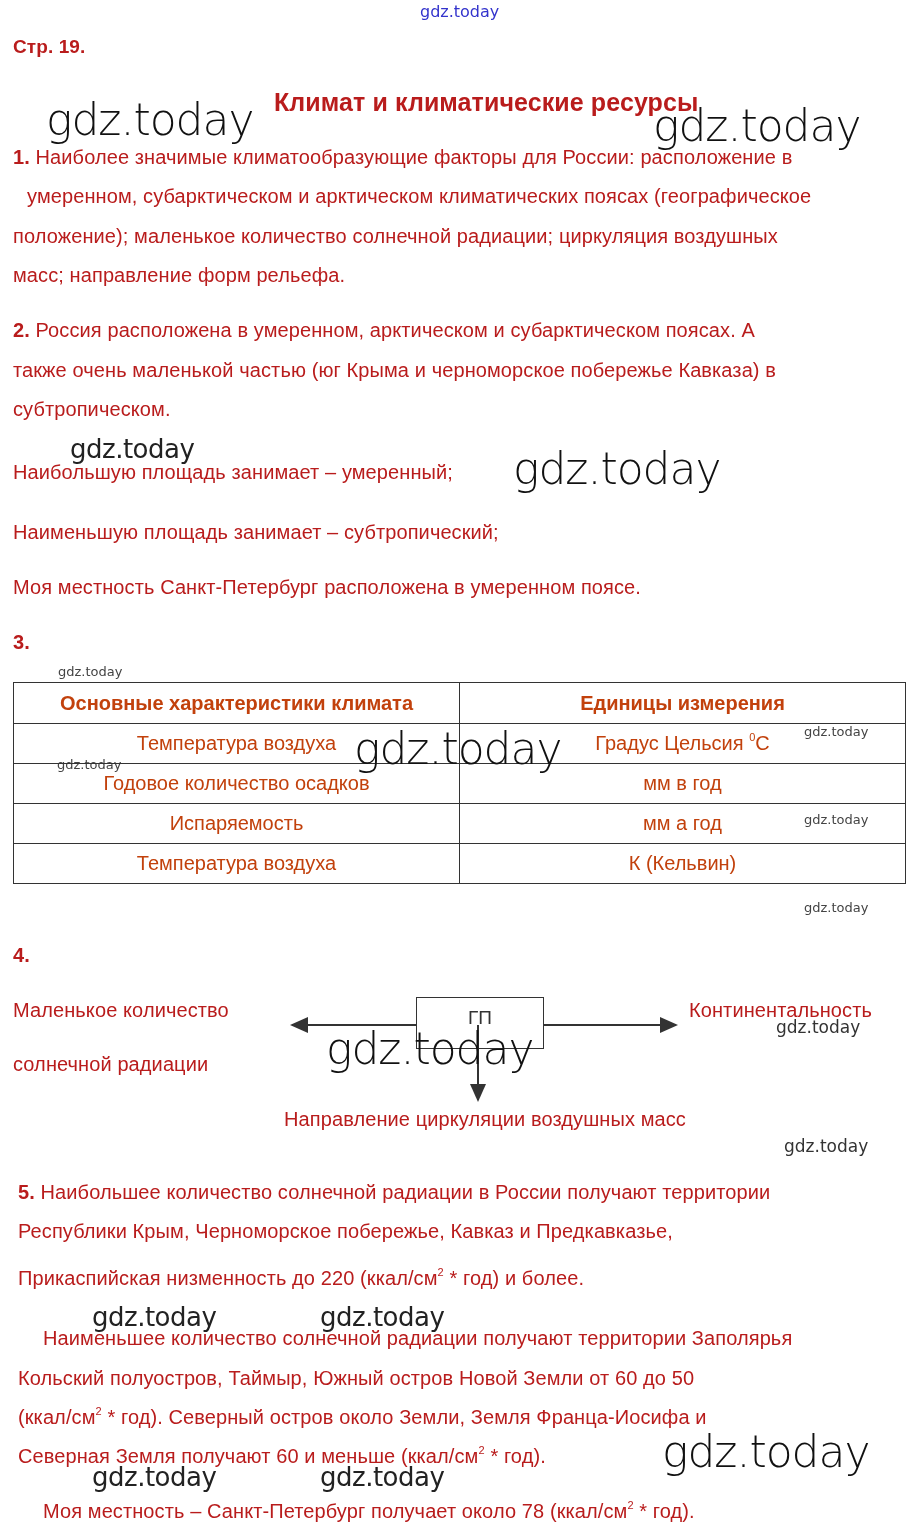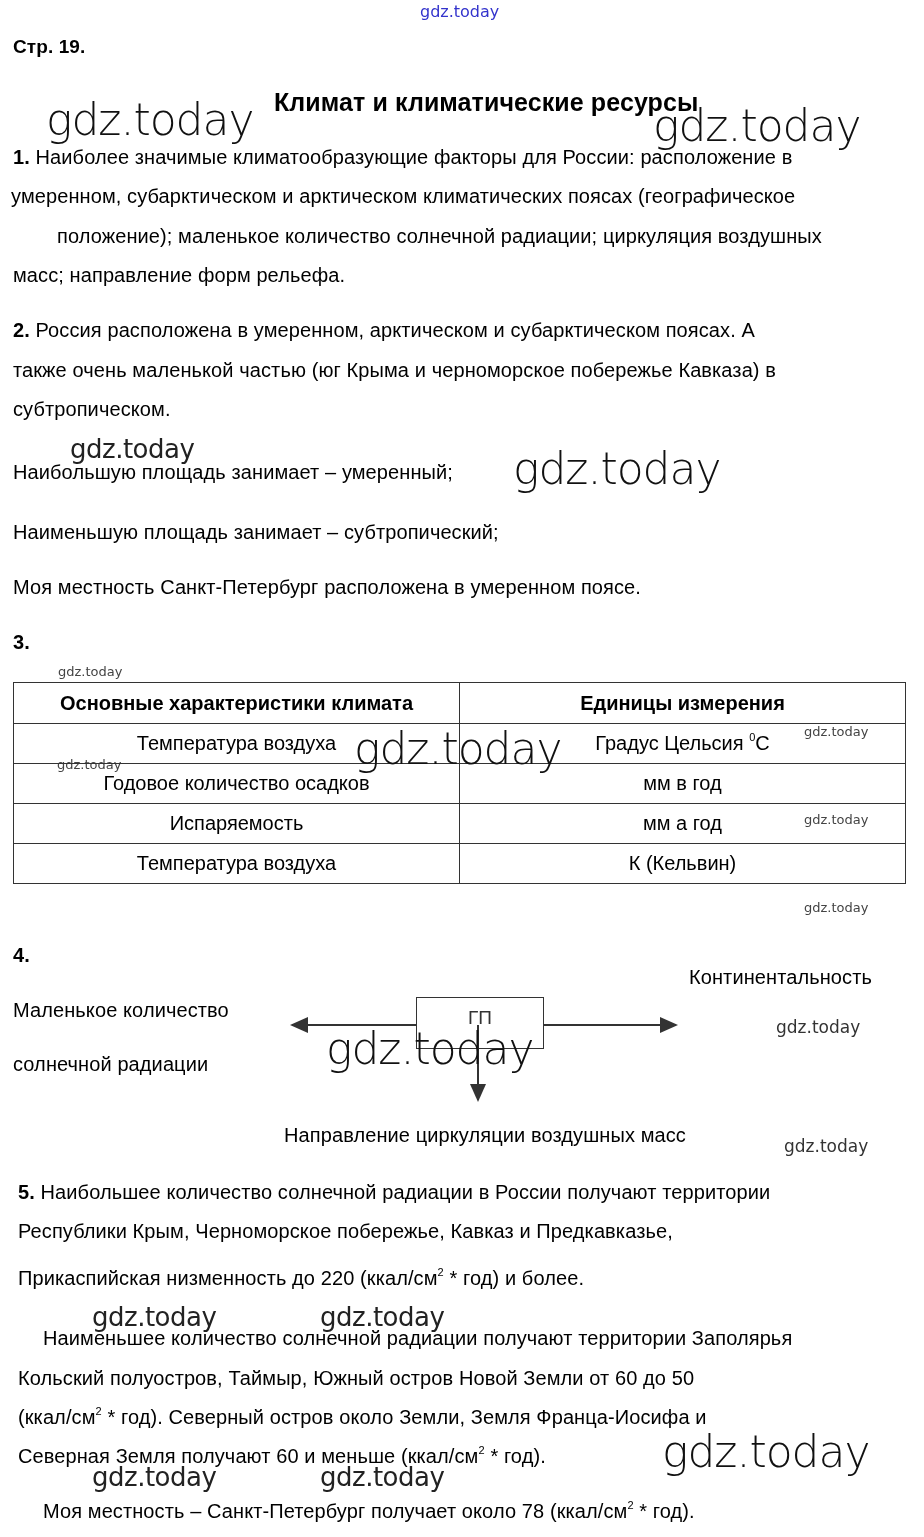--- a/index.html
+++ b/index.html
@@ -1,21 +1,21 @@
 <!DOCTYPE html>
 <html><head>
   <meta charset="utf-8">
   <style>
     html, body { margin: 0; padding: 0; background: #ffffff; }
     body {
       width: 924px; height: 1537px; position: relative; overflow: hidden;
       font-family: "Liberation Sans", sans-serif; color: #2a2a2a;
     }
     .abs { position: absolute; white-space: nowrap; }
-    .txt { font-size: 20px; line-height: 24px; color: #000000; letter-spacing: 0.1px; }
+    .txt { font-size: 20px; line-height: 24px; color: #b91c1c; letter-spacing: 0.1px; }
     .bold { font-weight: bold; }
     .wm-big {
       position: absolute; font-family: "DejaVu Sans", sans-serif; font-weight: 200;
       font-size: 44px; color: #111; letter-spacing: -1px; line-height: 44px;
     }
     .wm-med {
       position: absolute; font-family: "DejaVu Sans", sans-serif;
       font-size: 26px; color: #222; letter-spacing: -0.5px; line-height: 26px;
     }
     .wm-small {
@@ -27,21 +27,21 @@
       font-size: 17px; color: #333; line-height: 18px;
     }
     .wm-top {
       position: absolute; font-family: "DejaVu Sans", sans-serif;
       font-size: 16px; color: #3333cc; line-height: 18px;
     }
     sup { font-size: 11px; vertical-align: 9px; line-height: 0; }
 
     table.climate {
       position: absolute; left: 13px; top: 682px; width: 893px;
-      border-collapse: collapse; font-size: 20px; color: #000000;
+      border-collapse: collapse; font-size: 20px; color: #c2410c;
     }
     table.climate td, table.climate th {
       border: 1px solid #333; height: 39px; padding: 0; text-align: center;
       vertical-align: middle;
     }
     table.climate th { font-weight: bold; height: 40px; }
     table.climate td.c1, table.climate th.c1 { width: 445px; }
 
     .gp-box {
       position: absolute; left: 416px; top: 997px; width: 128px; height: 52px;
@@ -67,22 +67,22 @@
 <div class="wm-med" style="left:92px; top:1304px;">gdz.today</div>
 <div class="wm-med" style="left:320px; top:1304px;">gdz.today</div>
 <div class="wm-med" style="left:92px; top:1464px;">gdz.today</div>
 <div class="wm-med" style="left:320px; top:1464px;">gdz.today</div>
 <div class="wm-big" style="left:662px; top:1430px;">gdz.today</div>
 
 <div class="abs txt bold" style="left:13px; top:35px; font-size:19px;">Стр. 19.</div>
 <div class="abs txt bold" style="left:274px; top:90px; font-size:25px;">Климат и климатические ресурсы</div>
 
 <div class="abs txt" style="left:13px; top:145px;"><span class="bold">1.</span> <span>Наиболее значимые климатообразующие факторы для России: расположение в</span></div>
-<div class="abs txt" style="left:11px; top:184px;">умеренном, субарктическом и арктическом климатических поясах (географическое</div>
-<div class="abs txt" style="left:13px; top:224px;margin-left:44px;">положение); маленькое количество солнечной радиации; циркуляция воздушных</div>
+<div class="abs txt" style="left:27px; top:184px;">умеренном, субарктическом и арктическом климатических поясах (географическое</div>
+<div class="abs txt" style="left:13px; top:224px;">положение); маленькое количество солнечной радиации; циркуляция воздушных</div>
 <div class="abs txt" style="left:13px; top:263px;">масс; направление форм рельефа.</div>
 
 <div class="abs txt" style="left:13px; top:318px;"><span class="bold">2.</span> <span>Россия расположена в умеренном, арктическом и субарктическом поясах. А</span></div>
 <div class="abs txt" style="left:13px; top:358px;">также очень маленькой частью (юг Крыма и черноморское побережье Кавказа) в</div>
 <div class="abs txt" style="left:13px; top:397px;">субтропическом.</div>
 <div class="abs txt" style="left:13px; top:460px;">Наибольшую площадь занимает – умеренный;</div>
 <div class="abs txt" style="left:13px; top:520px;">Наименьшую площадь занимает – субтропический;</div>
 <div class="abs txt" style="left:13px; top:575px;">Моя местность Санкт-Петербург расположена в умеренном поясе.</div>
 
 <div class="abs txt bold" style="left:13px; top:630px;">3.</div>
@@ -109,22 +109,22 @@
     <td>К (Кельвин)</td>
   </tr>
 </tbody>
   </table>
 
 <div class="wm-big" style="left:354px; top:727px;">gdz.today</div>
 
 <div class="abs txt bold" style="left:13px; top:943px;">4.</div>
 <div class="abs txt" style="left:13px; top:998px;">Маленькое количество</div>
 <div class="abs txt" style="left:13px; top:1052px;">солнечной радиации</div>
-<div class="abs txt" style="left:689px; top:965px;text-align:center;">Континентальность</div>
-<div class="abs txt" style="left:284px; top:1107px;margin-top:16px;">Направление циркуляции воздушных масс</div>
+<div class="abs txt" style="left:689px; top:998px;text-align:center;">Континентальность</div>
+<div class="abs txt" style="left:284px; top:1107px;">Направление циркуляции воздушных масс</div>
 <div class="gp-box"><span>ГП</span></div>
 <svg class="abs" style="left:0; top:0;" width="924" height="1537">
   <defs>
     <marker id="ah" markerWidth="10" markerHeight="10" refX="8" refY="5" orient="auto">
       <path d="M0,1 L9,5 L0,9 Z" fill="#333"></path>
     </marker>
   </defs>
   <line x1="416" y1="1025" x2="292" y2="1025" stroke="#333" stroke-width="2" marker-end="url(#ah)"></line>
   <line x1="544" y1="1025" x2="676" y2="1025" stroke="#333" stroke-width="2" marker-end="url(#ah)"></line>
   <line x1="478" y1="1025" x2="478" y2="1100" stroke="#333" stroke-width="2" marker-end="url(#ah)"></line>

